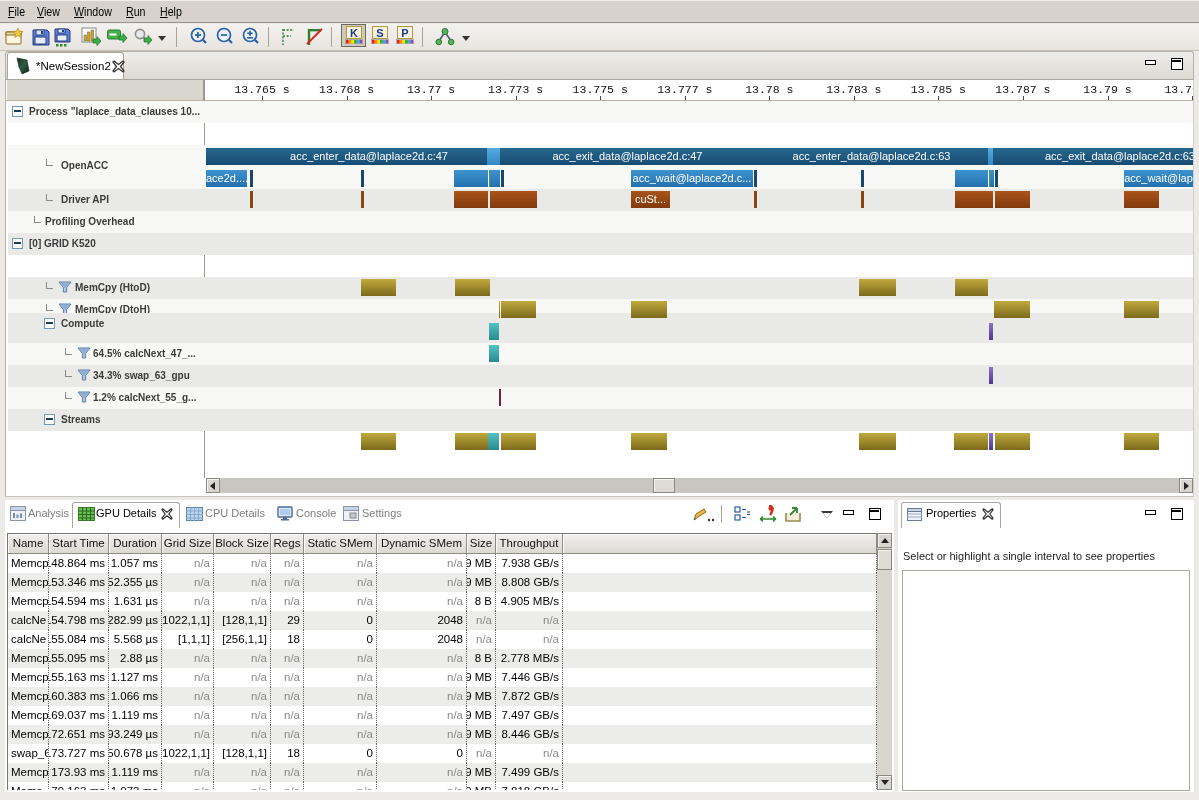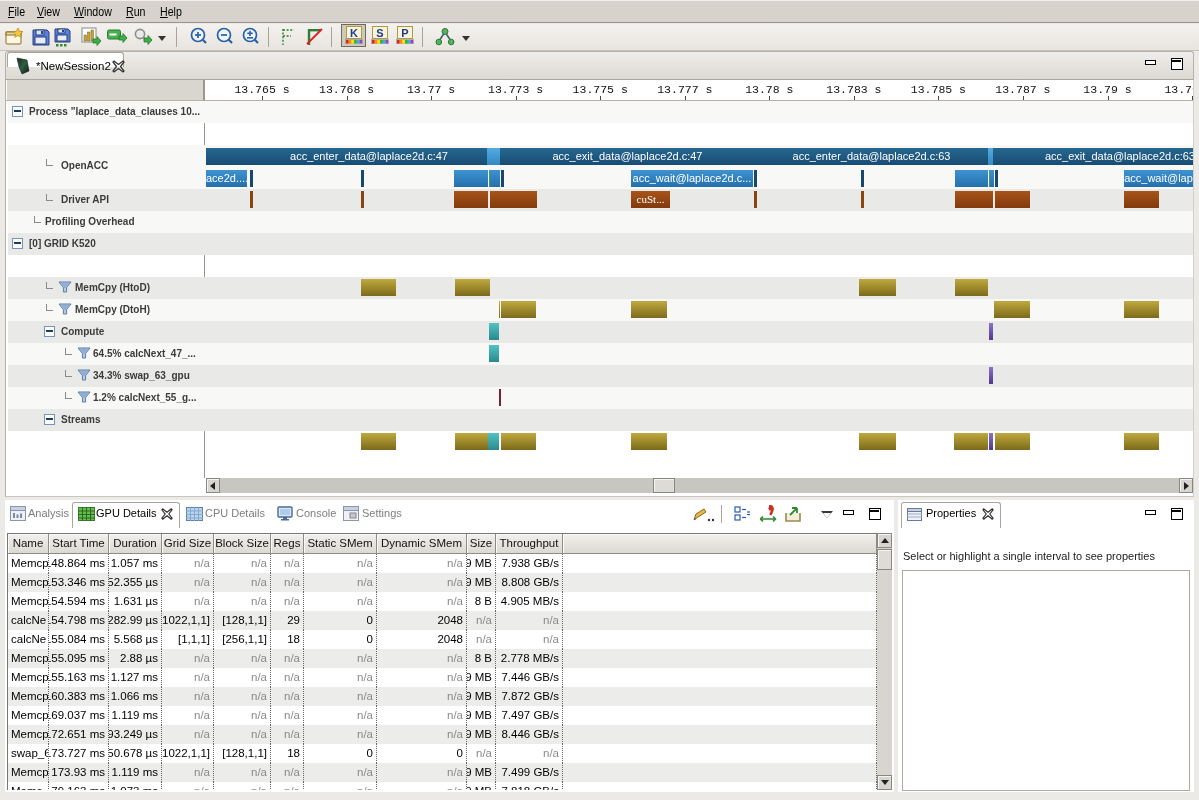--- a/index.html
+++ b/index.html
@@ -9,21 +9,21 @@
 
 #menubar { position:absolute; left:0; top:0; width:1199px; height:23px; background:#d7d3cc; border-top:1px solid #f1efec; border-bottom:1px solid #9a968e; }
 #menubar span { position:absolute; top:4px; font-size:12.5px; color:#000; transform:scaleX(0.85); transform-origin:0 50%; }
 #menubar u { text-decoration:underline; }
 
 #toolbar { position:absolute; left:0; top:24px; width:1199px; height:27px; background:linear-gradient(#f4f2ef,#e8e5e0); border-bottom:1px solid #c6c2ba; }
 .tsep { position:absolute; top:3px; width:1px; height:20px; background:#a8a49c; }
 
 #mainview { position:absolute; left:5px; top:51px; width:1189px; height:446px; }
 #tabbar { position:absolute; left:0; top:0; width:1189px; height:28px; background:linear-gradient(#f0eeeb,#dcd8d2); border:1px solid #b5b1a9; border-bottom:none; border-radius:3px 3px 0 0; }
-#thetab { position:absolute; left:1px; top:0px; width:117px; height:15px; background:#fff; border:1px solid #a8a49c; border-bottom:none; border-radius:3px 3px 0 0; }
+#thetab { position:absolute; left:1px; top:0px; width:117px; height:27px; background:#fff; border:1px solid #a8a49c; border-bottom:none; border-radius:3px 3px 0 0; }
 #content { position:absolute; left:0; top:28px; width:1189px; height:418px; background:#fff; border:1px solid #b5b1a9; border-top:1px solid #a8a49c; border-right-color:#d3cfc9; border-bottom-color:#c9c5bf; }
 
 .rowband { position:absolute; left:2px; width:1186px; height:22px; }
 .band-g { background:#e9e9e8; }
 .band-w { background:#f8f8f7; }
 .treelabel { position:absolute; font-weight:bold; font-size:11.5px; color:#3b3b3b; top:4px; white-space:nowrap; transform:scaleX(0.87); transform-origin:0 50%; }
 .minus { position:absolute; width:11px; height:11px; top:5px; background:#fdfdfd; border:1px solid #7694b5; }
 .minus::after { content:""; position:absolute; left:1px; right:1px; top:3px; height:2px; background:#1d3a5f; }
 .corner { position:absolute; width:7px; height:7px; top:3px; border-left:1px solid #8a8a8a; border-bottom:1px solid #8a8a8a; }
 .bar { position:absolute; height:17px; }
@@ -290,21 +290,21 @@
           <div class="treelabel" style="left:67px">MemCpy (HtoD)</div>
         </div>
 <div class="rowband band-w" style="top:198px;height:22px">
           <div class="corner" style="left:38px;top:5px"></div>
           <svg class="abs" style="left:50px;top:3px" width="14" height="14" viewBox="0 0 14 14">
             <path d="M1 2 L13 2 L8.6 7.5 L8.6 12 L5.4 12 L5.4 7.5 Z" fill="#b9c9e0" stroke="#5d7ea8" stroke-width="1"></path>
             <path d="M2.5 3 L11.5 3 L8 7 L8 8 L6 8 L6 7 Z" fill="#8fb0d4"></path>
           </svg>
           <div class="treelabel" style="left:67px">MemCpy (DtoH)</div>
         </div>
-<div class="rowband band-g" style="top:220px;height:24px">
+<div class="rowband band-g" style="top:212px;height:30px">
           <div class="minus" style="left:36px"></div>
           <div class="treelabel" style="left:53px">Compute</div>
         </div>
 <div class="rowband band-w" style="top:242px;height:22px">
           <div class="corner" style="left:57px;top:5px"></div>
           <svg class="abs" style="left:69px;top:3px" width="14" height="14" viewBox="0 0 14 14">
             <path d="M1 2 L13 2 L8.6 7.5 L8.6 12 L5.4 12 L5.4 7.5 Z" fill="#b9c9e0" stroke="#5d7ea8" stroke-width="1"></path>
             <path d="M2.5 3 L11.5 3 L8 7 L8 8 L6 8 L6 7 Z" fill="#8fb0d4"></path>
           </svg>
           <div class="treelabel" style="left:85px">64.5% calcNext_47_...</div>
@@ -361,21 +361,21 @@
 <div class="bar bar-blue" style="left:784px;top:69px;width:4px;height:17px"></div>
 <div class="bar bar-navy" style="left:789px;top:69px;width:2.5px;height:17px"></div>
 <div class="bar bar-blue" style="left:918px;top:69px;width:69px;height:17px">
             <div class="bartext" style="line-height:17px;">acc_wait@lap</div>
           </div>
 <div class="bar bar-bline" style="left:44px;top:90px;width:2.5px;height:17px"></div>
 <div class="bar bar-bline" style="left:155px;top:90px;width:2.5px;height:17px"></div>
 <div class="bar bar-brown" style="left:248px;top:90px;width:34px;height:17px"></div>
 <div class="bar bar-brown" style="left:284px;top:90px;width:47px;height:17px"></div>
 <div class="bar bar-brown" style="left:425px;top:90px;width:39px;height:17px">
-            <div class="bartext" style="line-height:17px;font-family:Liberation Serif, serif;">cuSt...</div>
+            <div class="bartext" style="line-height:17px;">cuSt...</div>
           </div>
 <div class="bar bar-bline" style="left:548px;top:90px;width:2.5px;height:17px"></div>
 <div class="bar bar-bline" style="left:655px;top:90px;width:2.5px;height:17px"></div>
 <div class="bar bar-brown" style="left:749px;top:90px;width:38px;height:17px"></div>
 <div class="bar bar-brown" style="left:789px;top:90px;width:35px;height:17px"></div>
 <div class="bar bar-brown" style="left:918px;top:90px;width:35px;height:17px"></div>
 <div class="bar bar-gold" style="left:155px;top:178px;width:35px;height:17px"></div>
 <div class="bar bar-gold" style="left:248.5px;top:178px;width:33.0px;height:17px"></div>
 <div class="bar bar-gold" style="left:653px;top:178px;width:37px;height:17px"></div>
 <div class="bar bar-gold" style="left:749px;top:178px;width:32.5px;height:17px"></div>

